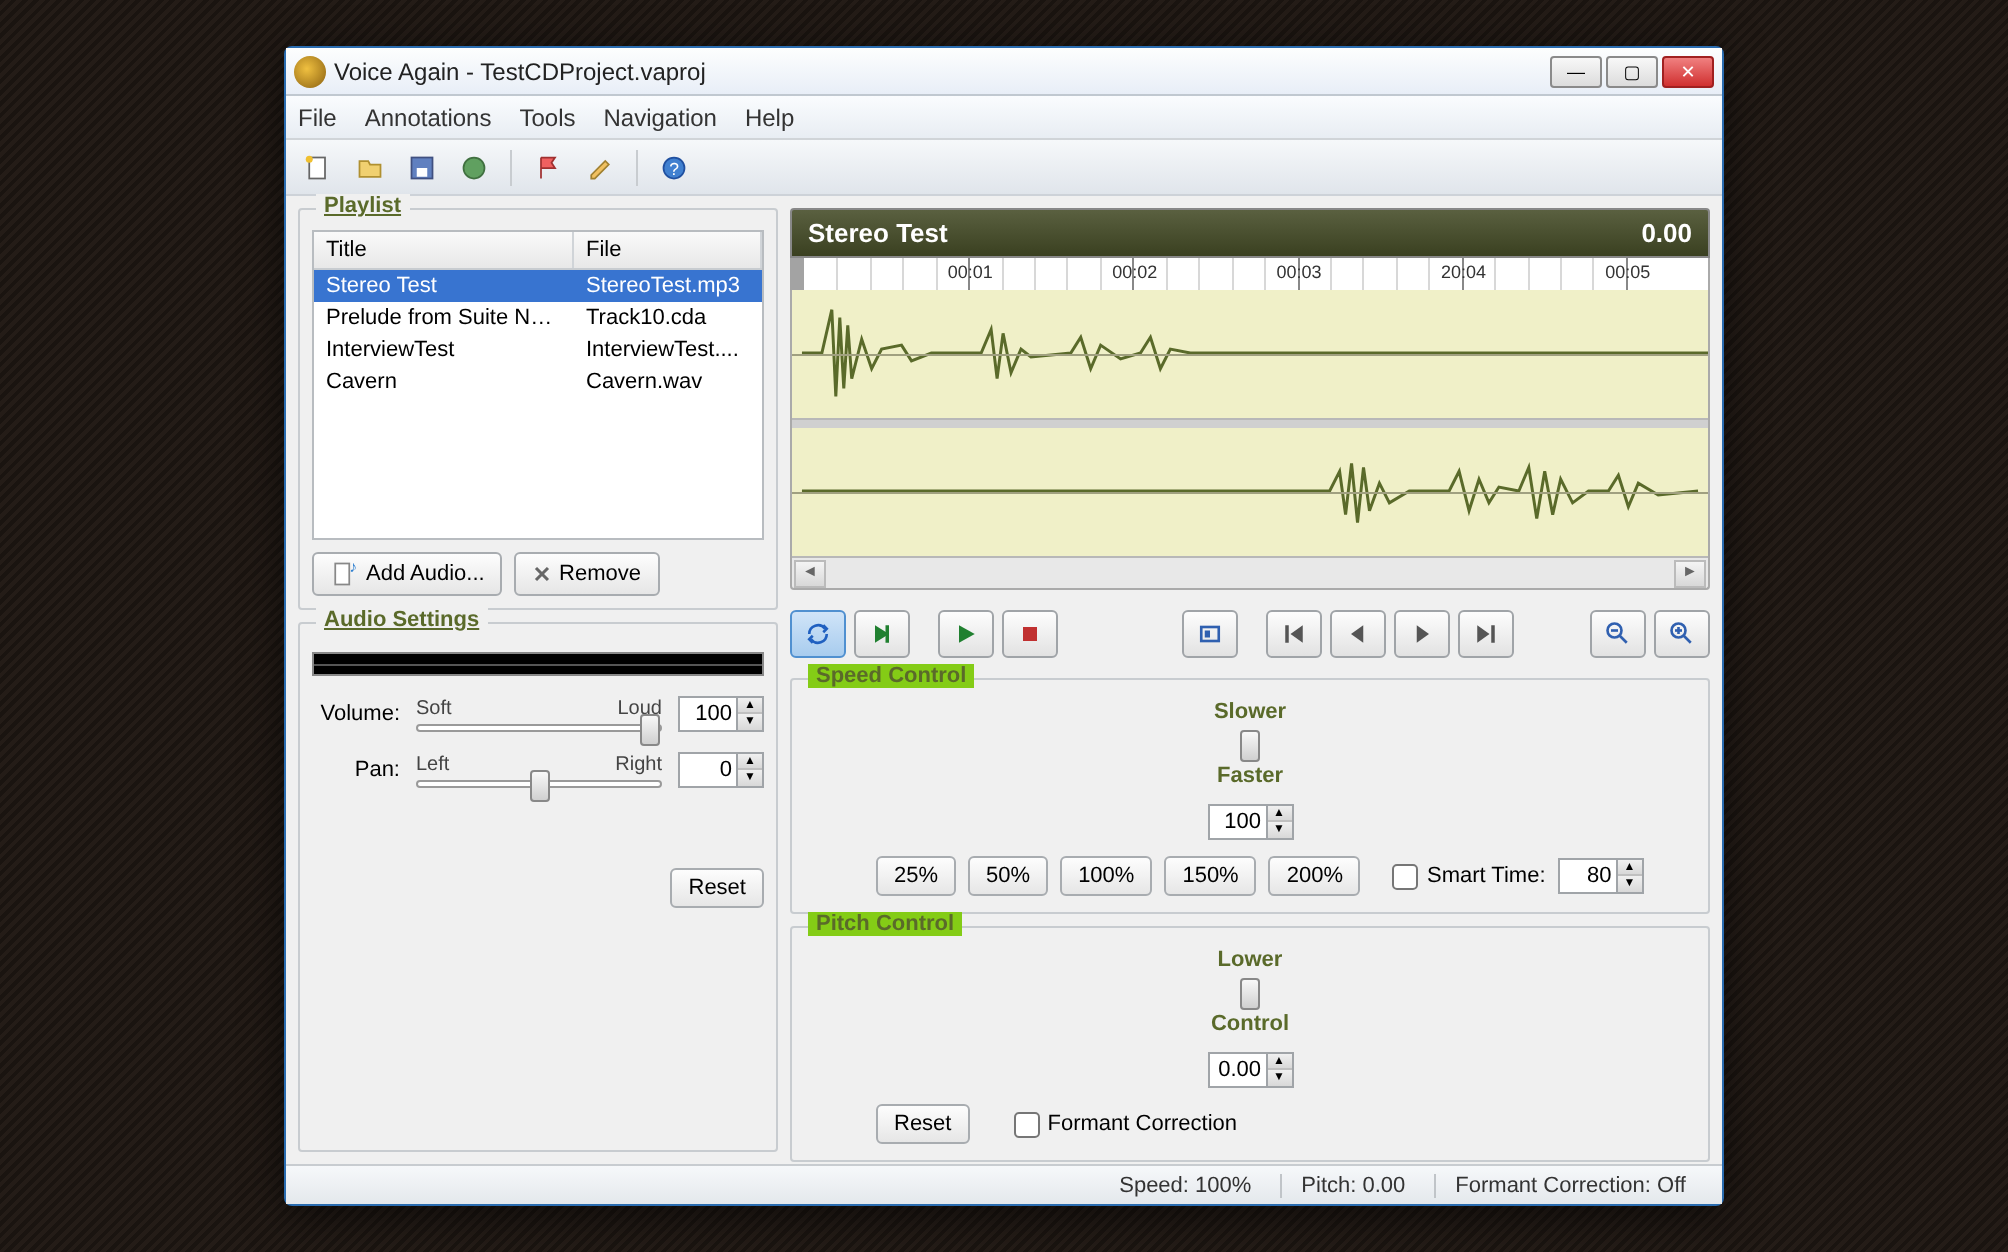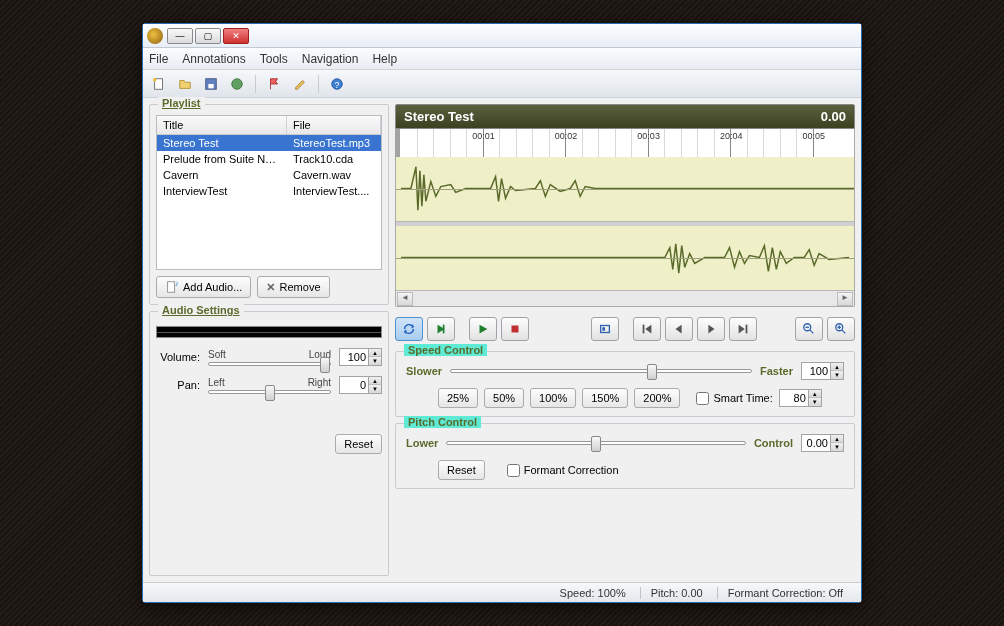--- a/index.html
+++ b/index.html
@@ -75,21 +75,21 @@
 .track { height:4px; background:#fff; border:1px solid #999; border-radius:2px; position:relative; }
 .thumb { position:absolute; top:-6px; width:10px; height:16px; background:linear-gradient(#f8f8f8,#d0d0d0); border:1px solid #888; border-radius:2px; cursor:pointer; }
 .spin { display:flex; align-items:center; }
 .spin input { width:30px; height:18px; font-size:11px; text-align:right; border:1px solid #a0a4a8; padding:0 2px; }
 .spin .arrows { display:flex; flex-direction:column; border:1px solid #a0a4a8; border-left:none; }
 .spin .arrows span { width:12px; height:8px; background:linear-gradient(#f0f0f0,#d8d8d8); font-size:6px; line-height:8px; text-align:center; cursor:pointer; border-bottom:1px solid #c0c0c0; }
 .spin .arrows span:last-child { border-bottom:none; }
 
 .nowplaying { background:linear-gradient(#5a6040,#3a4020); color:#fff; border:1px solid #888; padding:4px 8px; display:flex; justify-content:space-between; font-weight:bold; font-size:13px; border-radius:2px 2px 0 0; }
 
-.timeline { background:#fff; border-left:5px solid #a3a3a3; border-right:1px solid #aaa; height:28px; position:relative; font-size:9px; color:#333; overflow:hidden; }
+.timeline { background:#fff; border-left:7px solid #a3a3a3; border-right:1px solid #aaa; height:16px; position:relative; font-size:9px; color:#333; overflow:hidden; }
 .timeline .ticks { position:absolute; inset:0; }
 .tick { position:absolute; top:0; bottom:0; border-left:1px solid #d8d8d8; }
 .tick.major { border-left:1px solid #888; }
 .tick .tl { position:absolute; top:2px; left:-14px; width:28px; text-align:center; }
 
 .wave-area { border-left:1px solid #aaa; border-right:1px solid #aaa; }
 .wave { height:65px; background:#f0f0c8; border-bottom:1px solid #b8b8b8; position:relative; overflow:hidden; }
 .wave::after { content:''; position:absolute; left:0; right:0; top:50%; height:1px; background:#a0a080; }
 .wave svg { position:absolute; inset:0; width:100%; height:100%; }
 .wavegap { height:4px; background:#d0d0d0; }
@@ -98,23 +98,23 @@
 .hscroll .sbtn { width:16px; height:14px; background:linear-gradient(#f4f4f4,#d8d8d8); border:1px solid #bbb; margin:0 1px; text-align:center; cursor:pointer; }
 .hscroll .strack { flex:1; }
 
 .transport { display:flex; gap:4px; padding:4px 0; align-items:center; }
 .tbtn2 { width:28px; height:24px; border:1px solid #a0a4a8; border-radius:3px; background:linear-gradient(#fdfdfd,#e2e2e2); display:flex; align-items:center; justify-content:center; cursor:pointer; }
 .tbtn2.active { background:linear-gradient(#d0e4f8,#a8ccee); border-color:#5090d0; }
 .tgap { flex:1; }
 .tgap2 { width:30px; }
 
 .speed-group, .pitch-group { border:1px solid #c8ccd0; border-radius:2px; padding:10px 10px 8px; position:relative; background:#f0f0f0; }
-.sg-title { position:absolute; top:-8px; left:8px; font-size:11px; font-weight:bold; color:#5a6a2a; background:#5eead4; padding:0 4px; }
-
-.speed-row1 { display:flex; align-items:center; gap:8px; }
+.sg-title { position:absolute; top:-8px; left:8px; font-size:11px; font-weight:bold; color:#5a6a2a; background:#84cc16; padding:0 4px; }
+
+.speed-row1 { display:flex; align-items:center; gap:8px;flex-direction:column; }
 .speed-row1 .lbl { font-size:11px; font-weight:bold; color:#5a6a2a; }
 .speed-slider { flex:1; }
 .speed-row2 { display:flex; align-items:center; gap:6px; margin-top:8px; padding-left:32px; }
 .chk { display:flex; align-items:center; gap:4px; font-size:11px; margin-left:10px; }
 .chk input { cursor:pointer; }
 
 .pitch-row2 { display:flex; align-items:center; gap:12px; margin-top:8px; padding-left:32px; }
 
 .statusbar { height:20px; background:linear-gradient(#f6f8fa,#e4e8ec); border-top:1px solid #c8ccd0; display:flex; align-items:center; justify-content:flex-end; padding:0 8px; gap:4px; font-size:11px; color:#333; }
 .statusbar span { border-left:1px solid #c0c4c8; padding:0 10px; }
@@ -123,20 +123,21 @@
 
 .ico { width:14px; height:14px; }
 </style>
 </head>
 <body>
 
 <div class="window">
 
   <div class="titlebar">
     <div class="app-icon"></div>
+    <div class="title">Voice Again - TestCDProject.vaproj</div>
     <div class="winbtns">
       <div class="winbtn">—</div>
       <div class="winbtn">▢</div>
       <div class="winbtn close">✕</div>
     </div>
   </div>
 
   <div class="menubar">
     <span>File</span>
     <span>Annotations</span>
@@ -201,26 +202,26 @@
           <div id="pt-rows">
               <div class="pt-row sel">
                 <div class="col-title">Stereo Test</div>
                 <div class="col-file">StereoTest.mp3</div>
               </div>
               <div class="pt-row">
                 <div class="col-title">Prelude from Suite No.1...</div>
                 <div class="col-file">Track10.cda</div>
               </div>
               <div class="pt-row">
+                <div class="col-title">InterviewTest</div>
+                <div class="col-file">InterviewTest....</div>
+              </div>
+              <div class="pt-row">
                 <div class="col-title">Cavern</div>
                 <div class="col-file">Cavern.wav</div>
-              </div>
-              <div class="pt-row">
-                <div class="col-title">InterviewTest</div>
-                <div class="col-file">InterviewTest....</div>
               </div>
             </div>
         </div>
         <div class="btnrow">
           <div class="btn">
             <svg class="ico" viewBox="0 0 16 16">
                 <rect x="3" y="2" width="8" height="12" fill="#fff" stroke="#888"></rect>
                 <text x="11" y="7" font-size="9" fill="#3080d0">♪</text>
               </svg>
             <span>Add Audio...</span>

